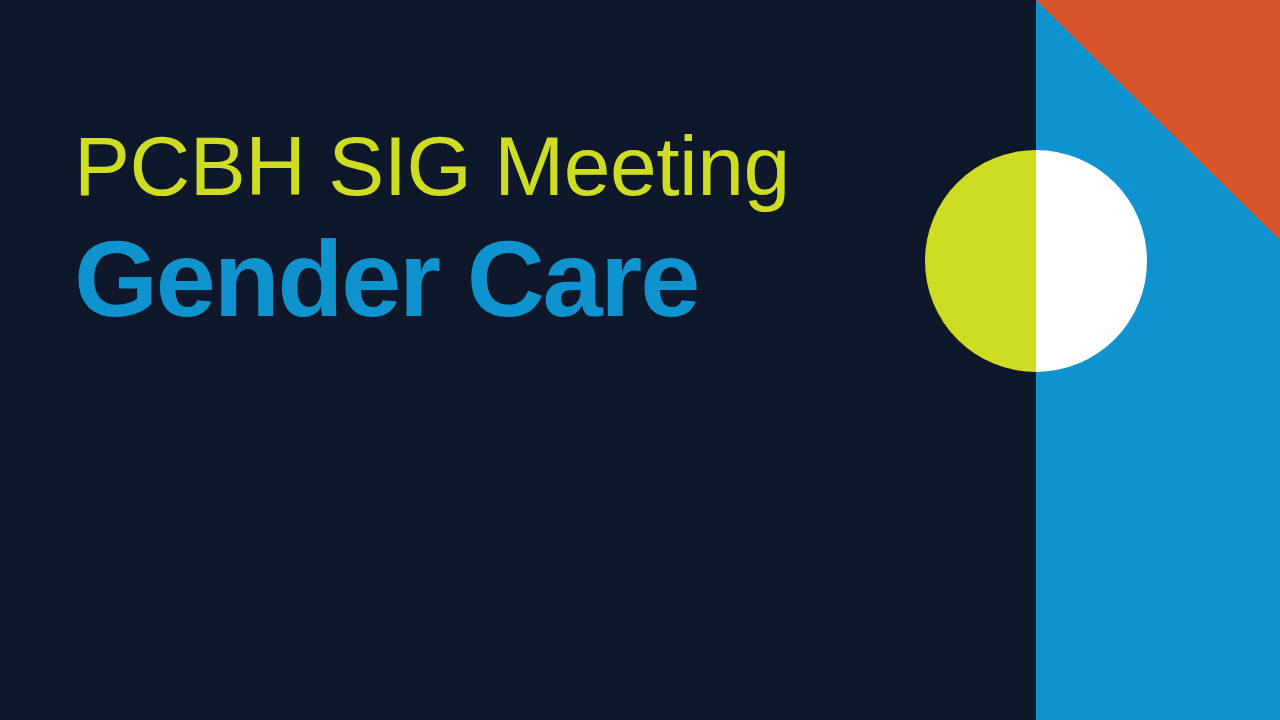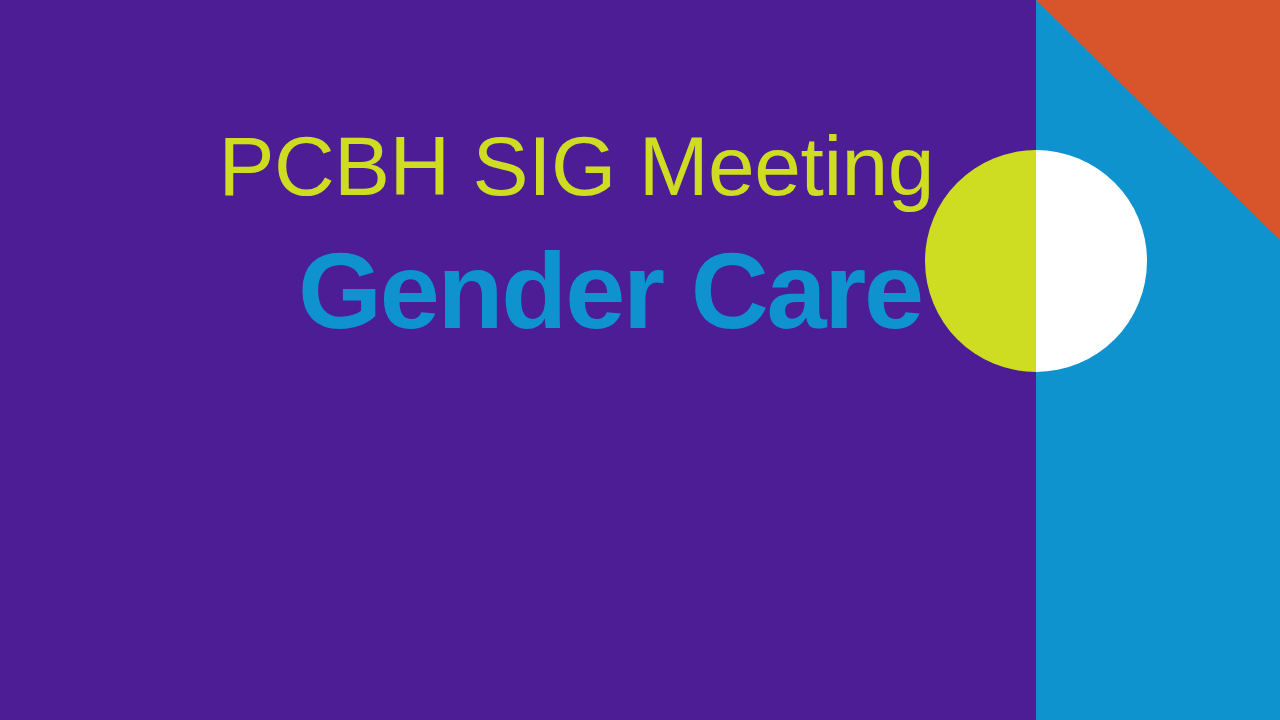--- a/index.html
+++ b/index.html
@@ -9,23 +9,22 @@
     background: #ffffff;
   }
   body {
     font-family: "Liberation Sans", sans-serif;
   }
 
   .slide {
     position: relative;
     width: 1280px;
     height: 720px;
-    background: #4c1d95;
+    background: #0f172a;
     overflow: hidden;
-    text-align: right;
   }
 
   
   .text-block {
     position: absolute;
     left: 74px;
     top: 124px;
     width: 860px;
   }
 
@@ -40,21 +39,21 @@
     white-space: nowrap;
   }
 
   .headline {
     font-family: "Liberation Sans", sans-serif;
     font-weight: 700;
     font-size: 108px;
     line-height: 1.085;
     letter-spacing: -2.2px;
     color: #0f93cf;
-    margin: 12px;
+    margin: 0;
     padding-top: 10px;
   }
   .headline .hl-line { display: block; }
 
   
   .graphic {
     position: absolute;
     right: 0;
     top: 0;
     width: 244px;

